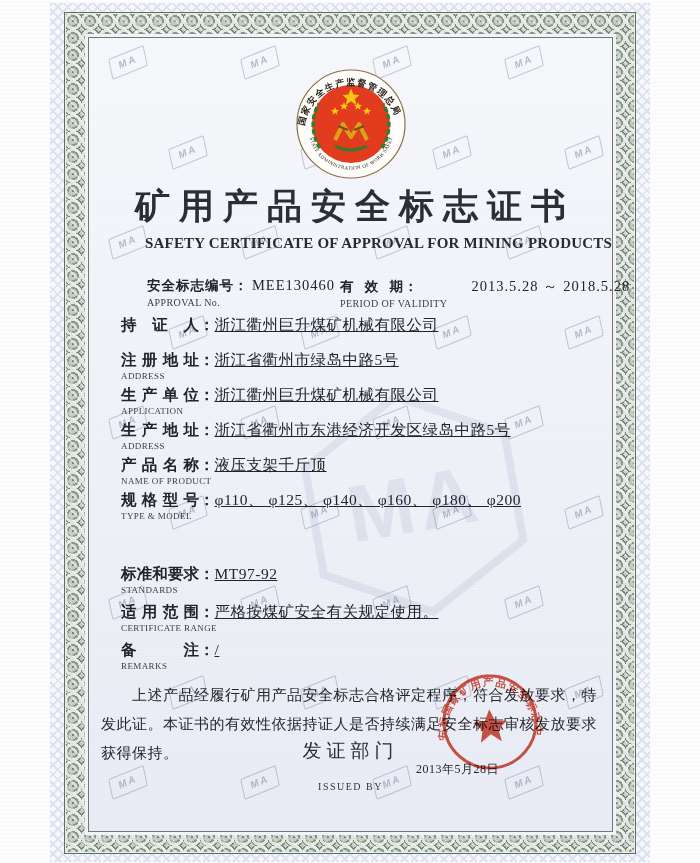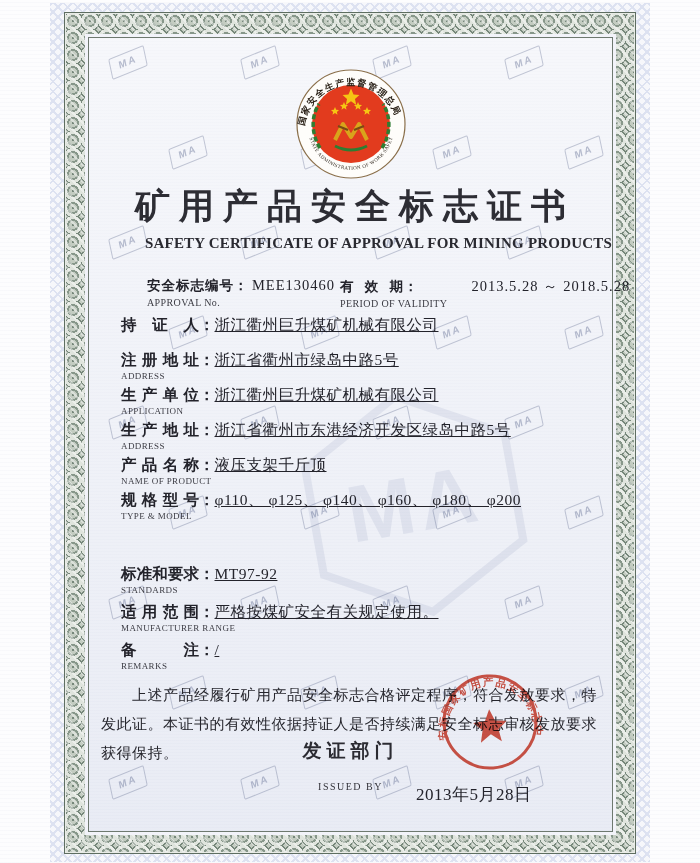--- a/index.html
+++ b/index.html
@@ -54,23 +54,23 @@
   .f-row.tall{height:38px;}
   .f-row.gap{margin-top:39px;}
   .f-cn{font-size:15.5px;line-height:18px;white-space:nowrap;}
   .f-label{display:inline-block;width:78px;text-align:justify;text-align-last:justify;font-weight:600;vertical-align:bottom;}
   .f-colon{font-weight:600;}
   .f-value{letter-spacing:.5px;text-decoration:underline;}
   .f-en{font-size:9px;letter-spacing:.4px;color:#3c3c44;margin-top:2px;line-height:10px;}
   .declaration{position:absolute;left:12px;top:643px;width:510px;margin:0;
     font-size:15px;line-height:29px;letter-spacing:.5px;text-indent:31px;color:#26262d;}
   .issuer{position:absolute;left:0;top:700px;width:100%;text-align:center;}
-  .issuer-cn{font-size:19px;font-weight:700;letter-spacing:5px;color:#2b2b32;}
+  .issuer-cn{font-size:19px;font-weight:400;letter-spacing:5px;color:#2b2b32;}
   .issuer-en{font-size:10px;letter-spacing:1.5px;margin-top:17px;color:#33333a;}
-  .date{position:absolute;left:327px;top:745px;font-size:17px;letter-spacing:.5px;}
+  .date{position:absolute;left:327px;top:723px;font-size:12px;letter-spacing:.5px;}
   .stamp{position:absolute;left:346px;top:629px;opacity:.86;mix-blend-mode:multiply;
     transform:rotate(-4deg);}
 </style>
 </head>
 <body>
 
 <div class="page">
   <div class="lace-frame"></div>
   <div class="guilloche"></div>
 
@@ -192,21 +192,21 @@
       <div class="f-row">
         <div class="f-cn"><span class="f-label">规格型号</span><span class="f-colon">：</span><span class="f-value">φ110、 φ125、 φ140、 φ160、 φ180、 φ200</span></div>
         <div class="f-en">TYPE &amp; MODEL</div>
       </div>
       <div class="f-row tall gap">
         <div class="f-cn"><span class="f-label">标准和要求</span><span class="f-colon">：</span><span class="f-value">MT97-92</span></div>
         <div class="f-en">STANDARDS</div>
       </div>
       <div class="f-row tall">
         <div class="f-cn"><span class="f-label">适用范围</span><span class="f-colon">：</span><span class="f-value">严格按煤矿安全有关规定使用。</span></div>
-        <div class="f-en">MANUFACTURER RANGE</div>
+        <div class="f-en">CERTIFICATE RANGE</div>
       </div>
       <div class="f-row tall">
         <div class="f-cn"><span class="f-label">备注</span><span class="f-colon">：</span><span class="f-value">/</span></div>
         <div class="f-en">REMARKS</div>
       </div>
     </div>
 
     <p class="declaration">上述产品经履行矿用产品安全标志合格评定程序，符合发放要求，特发此证。本证书的有效性依据持证人是否持续满足安全标志审核发放要求获得保持。</p>
 
     <div class="issuer">

